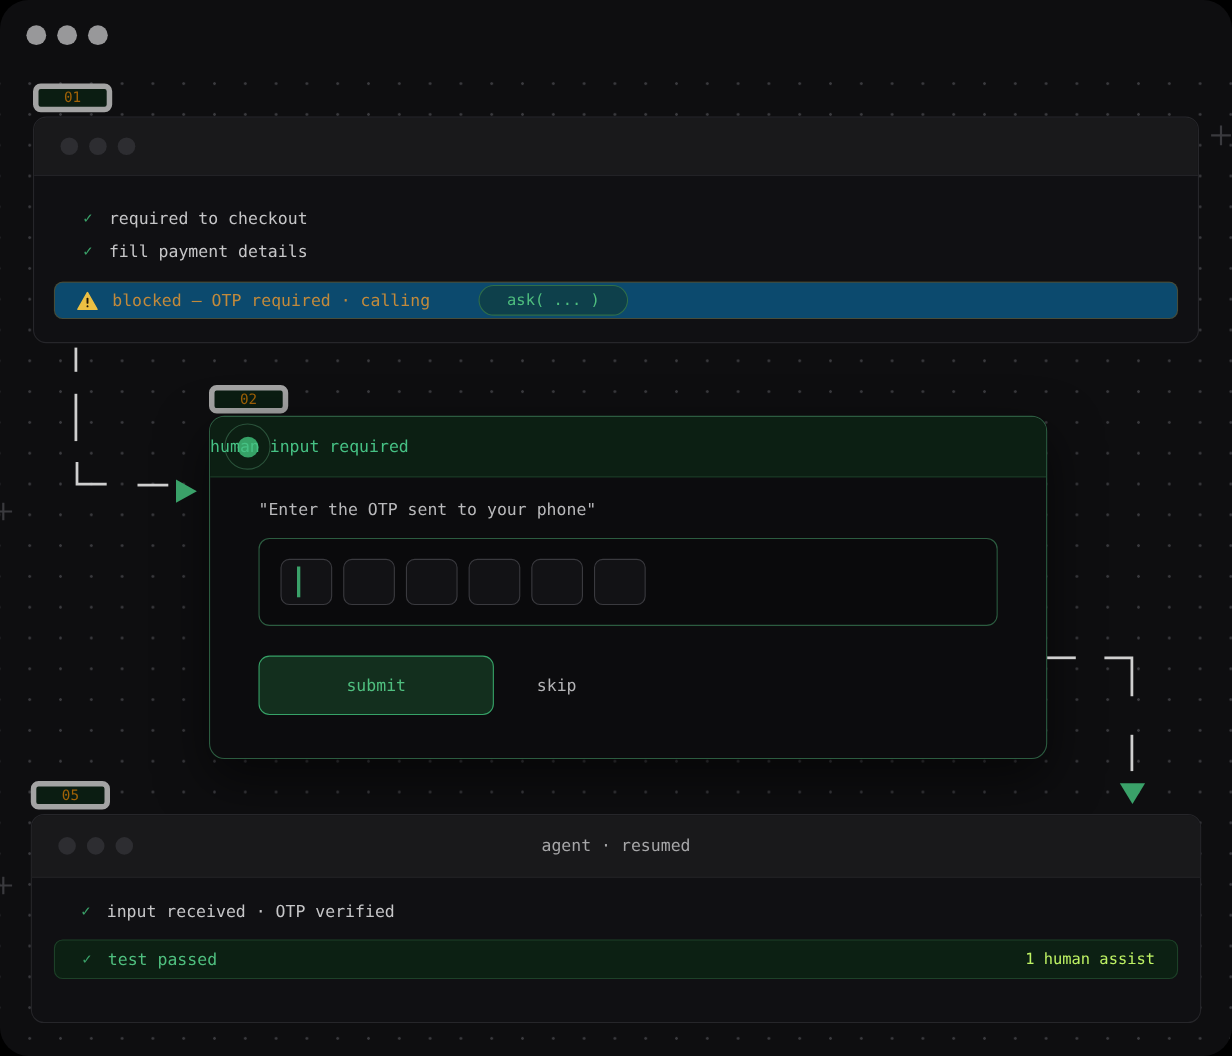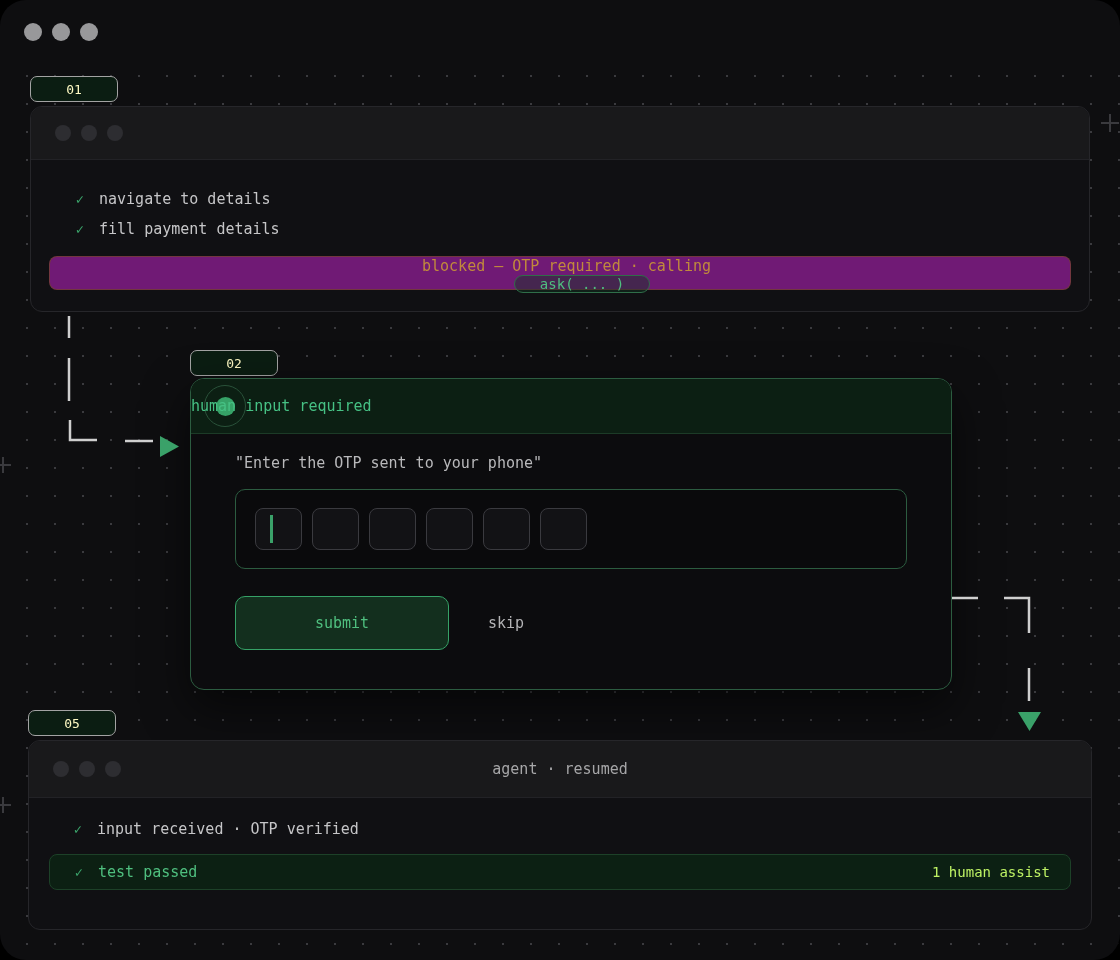--- a/index.html
+++ b/index.html
@@ -5,37 +5,37 @@
   html,body{margin:0;padding:0;background:#000;}
   body{font-family:"DejaVu Sans Mono","Liberation Mono",monospace;}
   .canvas{position:relative;width:1120px;height:960px;background:#0e0e10;border-radius:26px;overflow:hidden;}
   .dot-grid{position:absolute;left:0;top:56px;right:0;bottom:0;
     background-image:radial-gradient(circle,#3a3a3e 1.1px,transparent 1.4px);
     background-size:28px 28px;background-position:13px 6px;pointer-events:none;}
   
   .win-dots{position:absolute;left:24px;top:23px;display:flex;gap:10px;}
   .win-dot{width:18px;height:18px;border-radius:50%;background:#98989a;}
   
-  .badge{position:absolute;width:88px;height:26px;box-sizing:border-box;
-    border:1px solid #a3a3a3;border-radius:7px;background:#0b1d12;
-    color:#fef9c3;font-size:13px;display:flex;align-items:center;justify-content:center;}
+  .badge{position:absolute;width:72px;height:26px;box-sizing:border-box;
+    border:5px solid #a3a3a3;border-radius:7px;background:#0b1d12;
+    color:#a16207;font-size:13px;display:flex;align-items:center;justify-content:center;}
   
   .panel{position:absolute;box-sizing:border-box;background:#101013;
     border:1px solid #26262a;border-radius:12px;overflow:hidden;}
   .panel-header{position:relative;height:52px;background:#19191b;border-bottom:1px solid #222226;
     display:flex;align-items:center;}
   .hdr-dots{display:flex;gap:10px;margin-left:24px;}
   .hdr-dot{width:16px;height:16px;border-radius:50%;background:#2d2d31;}
   .panel-title{position:absolute;left:0;right:0;text-align:center;color:#a6a6a8;font-size:15px;}
   .task-list{padding:24px 0 0 40px;}
   .task-row{display:flex;align-items:center;height:30px;color:#c6c6c8;font-size:15px;}
   .check{color:#3aa169;font-size:14px;width:18px;margin-right:10px;text-align:center;}
   
-  .warn-row{margin:12px 18px 0 18px;height:34px;box-sizing:border-box;background:#701a75;
-    border:1px solid rgba(118,80,18,.55);border-radius:8px;display:flex;align-items:center;padding:0 20px;flex-direction:column;}
+  .warn-row{margin:12px 18px 0 18px;height:34px;box-sizing:border-box;background:#0c4a6e;
+    border:1px solid rgba(118,80,18,.55);border-radius:8px;display:flex;align-items:center;padding:0 20px;}
   .warn-text{color:#c18a3c;font-size:15px;margin-left:13px;}
   .pill{margin-left:44px;height:28px;box-sizing:border-box;padding:0 25px;border:1px solid #2f6e49;
     border-radius:15px;background:rgba(18,54,34,.45);color:#4fbf7f;font-size:14px;
     display:flex;align-items:center;cursor:pointer;}
   
   .modal{position:absolute;left:190px;top:378px;width:762px;height:312px;box-sizing:border-box;
     background:#0c0c0e;border:1px solid #2c5c40;border-radius:14px;overflow:hidden;
     box-shadow:0 18px 46px rgba(0,0,0,.55);}
   .modal-header{position:relative;height:54px;background:#0c1f13;border-bottom:1px solid #1c3b27;
     display:flex;align-items:center;}
@@ -79,21 +79,21 @@
     <div class="panel-header">
       <div class="hdr-dots">
         <div class="hdr-dot"></div>
         <div class="hdr-dot"></div>
         <div class="hdr-dot"></div>
       </div>
     </div>
     <div class="task-list">
       <div class="task-row">
         <span class="check">✓</span>
-        <span>navigate to details</span>
+        <span>required to checkout</span>
       </div>
       <div class="task-row">
         <span class="check">✓</span>
         <span>fill payment details</span>
       </div>
     </div>
     <div class="warn-row">
       <svg width="19" height="17" viewBox="0 0 19 17">
         <path d="M9.5 0.8 L18.3 16.2 L0.7 16.2 Z" fill="#ecc043" stroke="#ecc043" stroke-linejoin="round" stroke-width="1.2"></path>
         <rect x="8.7" y="5.6" width="1.7" height="5.6" rx="0.8" fill="#1c1306"></rect>

